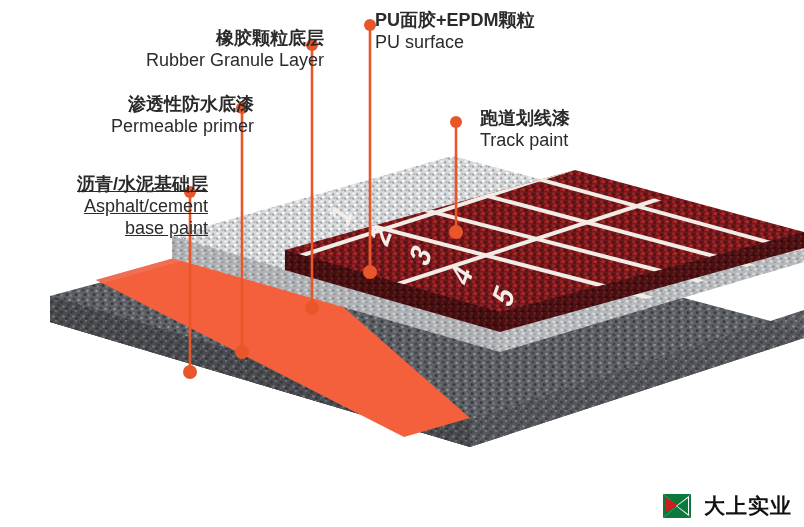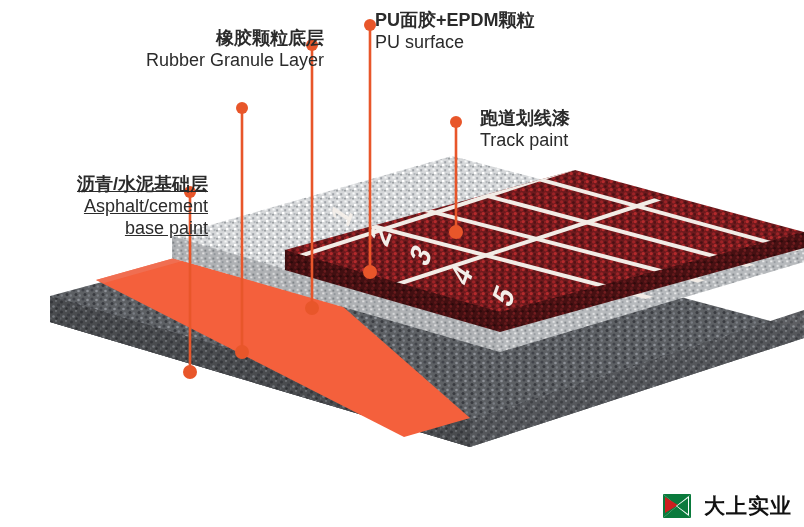--- a/index.html
+++ b/index.html
@@ -174,20 +174,24 @@
       <circle cx="370" cy="272" r="7"></circle>
       <circle cx="456" cy="232" r="7"></circle>
     </g>
   </svg>
 
   <div class="label right" style="left:0px;top:28px;width:298px;">
     <span class="cn">橡胶颗粒底层</span>
     <span class="en">Rubber Granule Layer</span>
   </div>
 
+  <div class="label right" style="left:0px;top:94px;width:228px;">
+    <span class="cn">渗透性防水底漆</span>
+    <span class="en">Permeable primer</span>
+  </div>
 
   <div class="label right" style="left:4px;top:174px;width:178px;text-decoration:underline;">
     <span class="cn">沥青/水泥基础层</span>
     <span class="en">Asphalt/cement</span>
     <span class="en">base paint</span>
   </div>
 
   <div class="label left" style="left:375px;top:10px;">
     <span class="cn">PU面胶+EPDM颗粒</span>
     <span class="en">PU surface</span>

